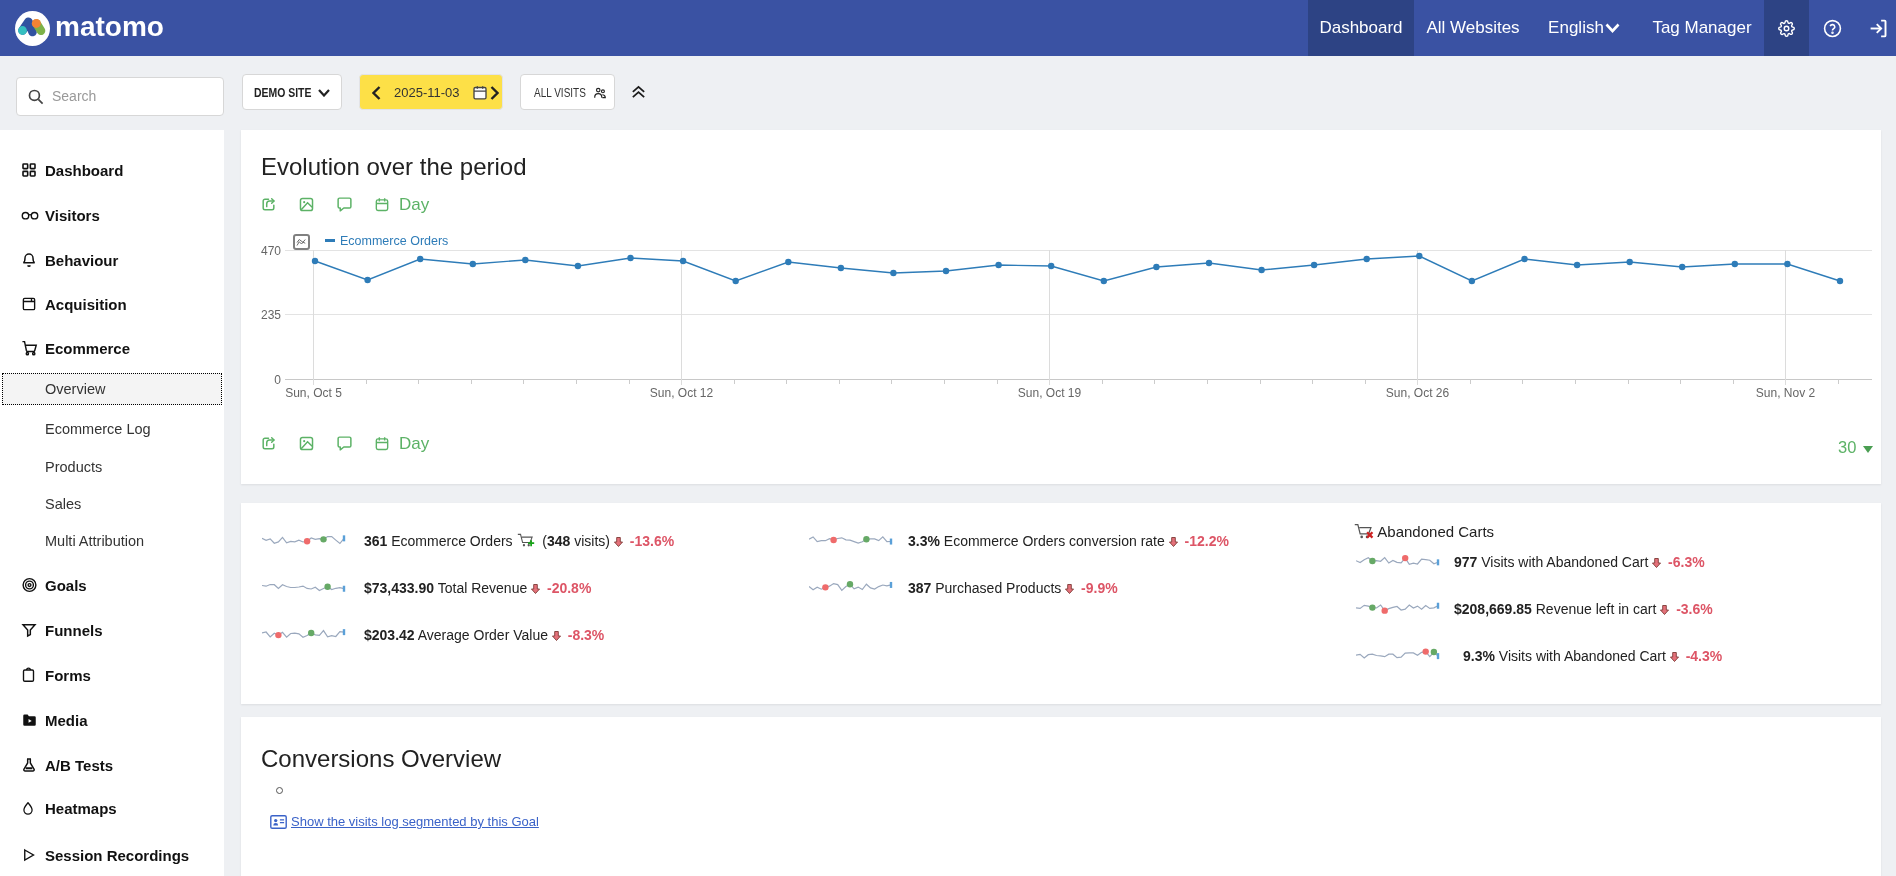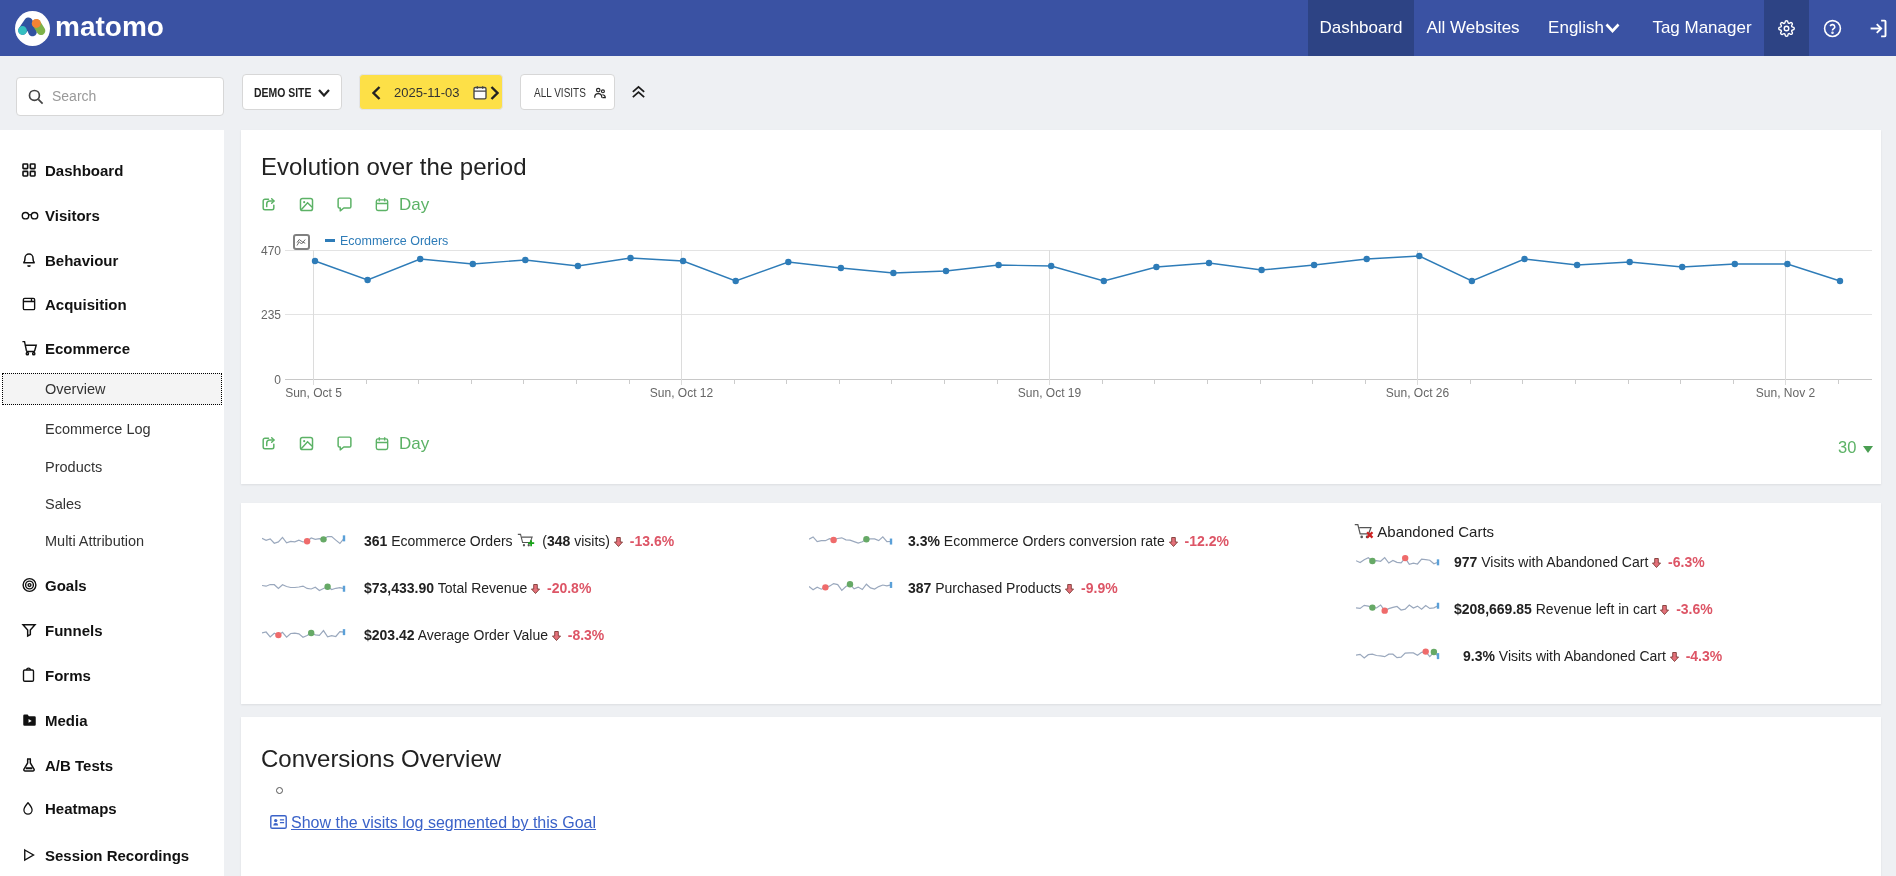--- a/index.html
+++ b/index.html
@@ -406,14 +406,14 @@
 
 <div class="card" style="top:717px; height:200px;">
   <div class="ctitle" style="top:28px;">Conversions Overview</div>
   <div style="position:absolute; left:35px; top:70px; width:7px; height:7px; border:1.5px solid #555; border-radius:50%;"></div>
   <svg width="17" height="14" viewBox="0 0 24 20" style="position:absolute; left:29px; top:98px;">
     <rect x="1" y="1" width="22" height="18" rx="2" fill="none" stroke="#3a62c8" stroke-width="2"></rect>
     <circle cx="8" cy="8" r="2.4" fill="#3a62c8"></circle>
       <path d="M4.5 15 a3.5 3.5 0 0 1 7 0" fill="#3a62c8"></path>
     <path d="M14 7h6M14 11h6" stroke="#3a62c8" stroke-width="1.8"></path>
   </svg>
-  <a style="position:absolute; left:50px; top:97px; font-size:16px; color:#3a62c8; text-decoration:underline;">Show the visits log segmented by this Goal</a>
+  <a style="position:absolute; left:50px; top:97px; font-size:13px; color:#3a62c8; text-decoration:underline;">Show the visits log segmented by this Goal</a>
 </div>
 
 </body></html>

